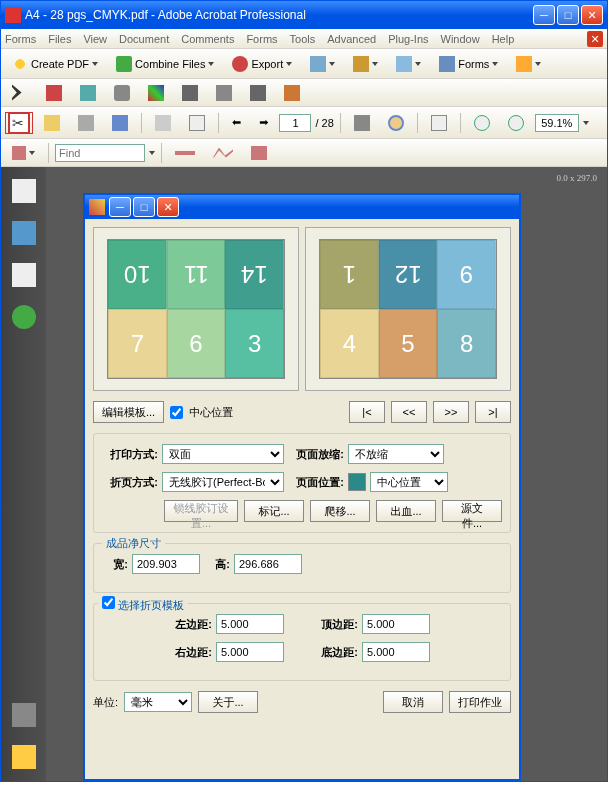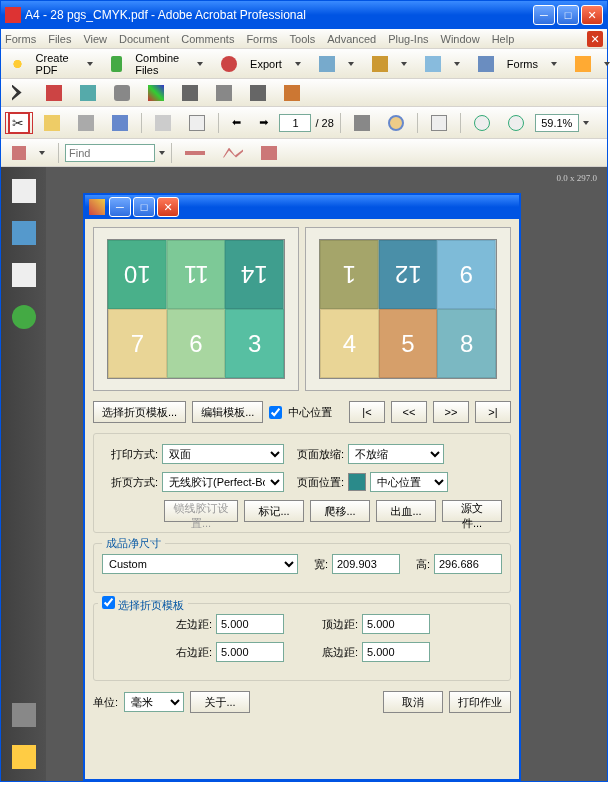--- a/index.html
+++ b/index.html
@@ -15,21 +15,21 @@
 .win-btn.close { background: linear-gradient(to bottom, #ff7a5a, #d33a1d); }
 
 .menubar { height: 20px; background: linear-gradient(to bottom, #fefefe, #ece9d8); display: flex; align-items: center; padding: 0 4px; gap: 12px; color: #636563; font-size: 11px; border-bottom: 1px solid #d6d3ce; }
 .menubar span { cursor: pointer; }
 .menubar .close-doc { margin-left: auto; width: 16px; height: 16px; background: #d33a1d; color: #fff; text-align: center; line-height: 16px; border-radius: 2px; }
 
 .toolbar { height: 30px; background: linear-gradient(to bottom, #fefefe, #ece9d8); display: flex; align-items: center; padding: 0 4px; gap: 4px; border-bottom: 1px solid #d6d3ce; }
 .toolbar.t2 { height: 28px; }
 .toolbar.t3 { height: 32px; }
 .toolbar.t4 { height: 28px; }
-.tb-btn { height: 22px; padding: 0 6px; display: flex; align-items: center; gap: 13px; border: 1px solid transparent; cursor: pointer; font-size: 11px; }
+.tb-btn { height: 22px; padding: 0 6px; display: flex; align-items: center; gap: 3px; border: 1px solid transparent; cursor: pointer; font-size: 11px; }
 .tb-icon { width: 16px; height: 16px; display: inline-block; }
 .caret { width: 0; height: 0; border-left: 3px solid transparent; border-right: 3px solid transparent; border-top: 4px solid #444; }
 .sep { width: 1px; height: 20px; background: #c0c0b8; margin: 0 2px; }
 
 .icn-star { background: radial-gradient(circle, #ffcc33 40%, transparent 45%); }
 .icn-plus { background: #4a4; border-radius: 2px; }
 .icn-export { background: #c44; border-radius: 50%; }
 .icn-secure { background: #7ac; }
 .icn-lock { background: #cc9933; }
 .icn-sign { background: #88bbdd; }
@@ -88,21 +88,21 @@
 .flip { transform: rotate(180deg); }
 
 .row-btns { display: flex; gap: 6px; margin-top: 10px; align-items: center; }
 .btn { height: 22px; padding: 0 8px; background: linear-gradient(to bottom, #fff, #ece9d8); border: 1px solid #888; font-size: 11px; cursor: pointer; min-width: 60px; }
 .btn.sm { min-width: 36px; padding: 0 4px; }
 .chk { width: 13px; height: 13px; }
 
 .group { border: 1px solid #d0cec0; border-radius: 3px; margin-top: 10px; padding: 10px 8px; position: relative; }
 .group-title { position: absolute; top: -8px; left: 8px; background: #ece9d8; padding: 0 4px; font-size: 11px; color: #0054a3; }
 .form-row { display: flex; align-items: center; gap: 4px; margin-bottom: 8px; }
-.form-row label { width: 56px; text-align: right; font-size: 11px; }
+.form-row label { width: 56px; text-align: right; font-size: 11px; font-weight: bold; }
 .form-row .lbl2 { width: 56px; text-align: right; font-size: 11px; }
 .combo { height: 20px; border: 1px solid #7a9; font-size: 11px; padding: 0 2px; background: #fff; }
 .combo.w1 { width: 122px; }
 .combo.w2 { width: 96px; }
 .txt { height: 20px; border: 1px solid #7a9; font-size: 11px; padding: 0 4px; background: #fff; }
 .txt.w1 { width: 68px; }
 .pos-icon { width: 18px; height: 18px; background: #2a8a8a; border: 1px solid #888; }
 
 .btn-row { display: flex; gap: 6px; margin-top: 4px; justify-content: flex-start; padding-left: 62px; }
 
@@ -316,21 +316,20 @@
               <div class="cell flip" style="background: rgb(74, 143, 168);">12</div>
               <div class="cell flip" style="background: rgb(126, 187, 216);">9</div>
               <div class="cell" style="background: rgb(233, 213, 150);">4</div>
               <div class="cell" style="background: rgb(214, 159, 106);">5</div>
               <div class="cell" style="background: rgb(123, 184, 194);">8</div>
             </div>
           </div>
       </div>
 
       <div class="row-btns">
-        <button class="btn">选择折页模板...</button>
         <button class="btn">编辑模板...</button>
         <input type="checkbox" class="chk" checked="" style="">
         <span>中心位置</span>
         <div style="flex:1"></div>
         <button class="btn sm">|&lt;</button>
         <button class="btn sm">&lt;&lt;</button>
         <button class="btn sm">&gt;&gt;</button>
         <button class="btn sm">&gt;|</button>
       </div>
 
@@ -353,21 +352,20 @@
           <button class="btn">标记...</button>
           <button class="btn">爬移...</button>
           <button class="btn">出血...</button>
           <button class="btn">源文件...</button>
         </div>
       </div>
 
       <div class="group">
         <span class="group-title">成品净尺寸</span>
         <div class="form-row">
-          <select class="combo" style="width:196px"><option>Custom</option></select>
           <label style="width:26px;text-align:right">宽:</label>
           <input class="txt w1" value="209.903" style="">
           <label style="width:26px;text-align:right">高:</label>
           <input class="txt w1" value="296.686" style="">
         </div>
       </div>
 
       <div class="group">
         <span class="group-title" style="left:4px">
           <input type="checkbox" class="chk" checked="" style="">
@@ -382,21 +380,21 @@
         <div class="form-row" style="padding-left:60px">
           <label style="width:50px">右边距:</label>
           <input class="txt w1" value="5.000" style="">
           <label style="width:70px">底边距:</label>
           <input class="txt w1" value="5.000" style="">
         </div>
       </div>
 
       <div class="unit-row">
         <label>单位:</label>
-        <select class="combo" style="width:60px"><option>毫米</option></select>
+        <select class="combo" style="width:68px"><option>毫米</option></select>
         <button class="btn">关于...</button>
         <div class="spacer"></div>
         <button class="btn">取消</button>
         <button class="btn">打印作业</button>
       </div>
     </div>
   </div>
 </div>
 
 </body></html>

